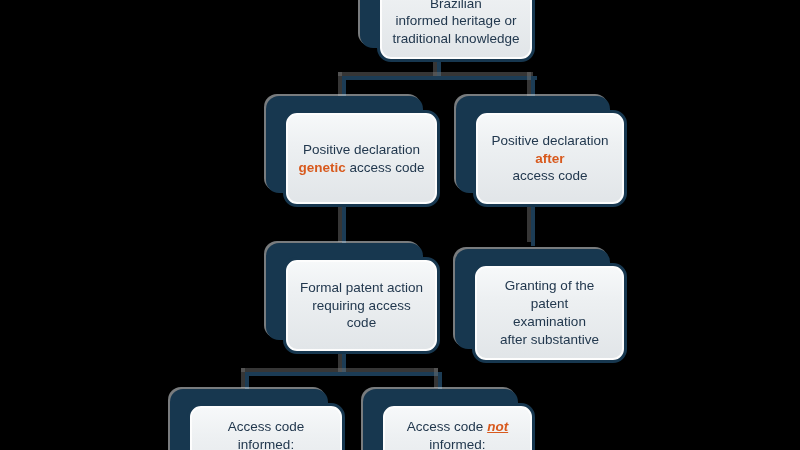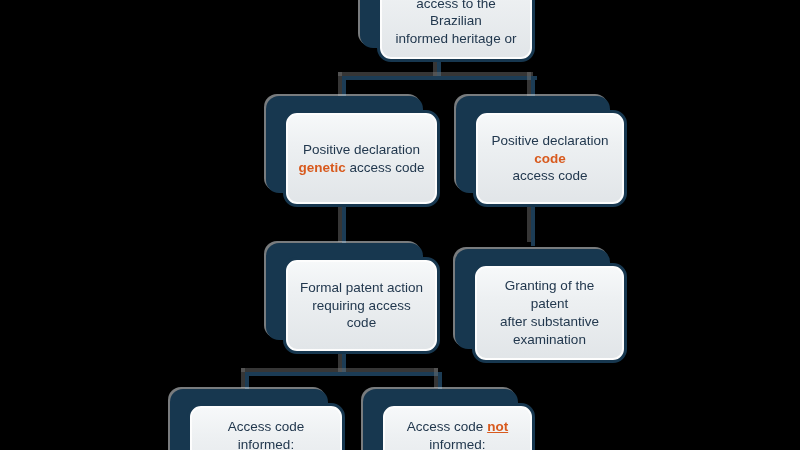--- a/index.html
+++ b/index.html
@@ -55,21 +55,21 @@
     justify-content: center;
     text-align: center;
     padding: 8px 10px;
   }
   .card .label {
     color: var(--text);
     font-size: 13.5px;
     line-height: 1.32;
   }
   .em  { color: var(--orange); font-weight: 700; }
-  .emu { color: var(--orange); font-weight: 700; text-decoration: underline; }
+  .emu { color: var(--orange); font-weight: 700; text-decoration: underline; font-style: italic; }
 
   
   #node-root            { left: 377px; top: -40px; width: 158px; height: 102px; }
   #node-root .card      { justify-content: flex-end; padding-bottom: 11px; }
   #node-decl-without    { left: 283px; top: 110px; width: 157px; height: 97px; }
   #node-decl-with       { left: 473px; top: 110px; width: 154px; height: 97px; }
   #node-office-action   { left: 283px; top: 257px; width: 157px; height: 97px; }
   #node-granting        { left: 472px; top: 263px; width: 155px; height: 100px; }
   #node-code-informed   { left: 187px; top: 403px; width: 158px; height: 95px; }
   #node-code-informed .card,
@@ -103,61 +103,62 @@
   <div class="conn" id="c-bottom-h"></div>
   <div class="conn" id="c-bottom-drop-left"></div>
   <div class="conn" id="c-bottom-drop-right"></div>
 
   <div class="node" id="node-root">
     <div class="shadow-box"></div>
     <div class="card">
       <div class="label">
           <div class="tline"><span>access to the Brazilian</span></div>
           <div class="tline"><span>informed heritage or</span></div>
+          <div class="tline"><span>traditional knowledge</span></div>
         </div>
     </div>
   </div>
 
   <div class="node" id="node-decl-without">
     <div class="shadow-box"></div>
     <div class="card">
       <div class="label">
           <div class="tline"><span>Positive declaration</span></div>
           <div class="tline"><span class="em">genetic</span><span> access code</span></div>
         </div>
     </div>
   </div>
 
   <div class="node" id="node-decl-with">
     <div class="shadow-box"></div>
     <div class="card">
       <div class="label">
-          <div class="tline"><span>Positive declaration </span><span class="em">code</span></div>
+          <div class="tline"><span>Positive declaration </span><span class="em">after</span></div>
           <div class="tline"><span>access code</span></div>
         </div>
     </div>
   </div>
 
   <div class="node" id="node-office-action">
     <div class="shadow-box"></div>
     <div class="card">
       <div class="label">
           <div class="tline"><span>Formal patent action</span></div>
           <div class="tline"><span>requiring access code</span></div>
         </div>
     </div>
   </div>
 
   <div class="node" id="node-granting">
     <div class="shadow-box"></div>
     <div class="card">
       <div class="label">
           <div class="tline"><span>Granting of the patent</span></div>
+          <div class="tline"><span>examination</span></div>
           <div class="tline"><span>after substantive</span></div>
-          <div class="tline"><span>examination</span></div>
         </div>
     </div>
   </div>
 
   <div class="node" id="node-code-informed">
     <div class="shadow-box"></div>
     <div class="card">
       <div class="label">
           <div class="tline"><span>Access code informed:</span></div>
         </div>

